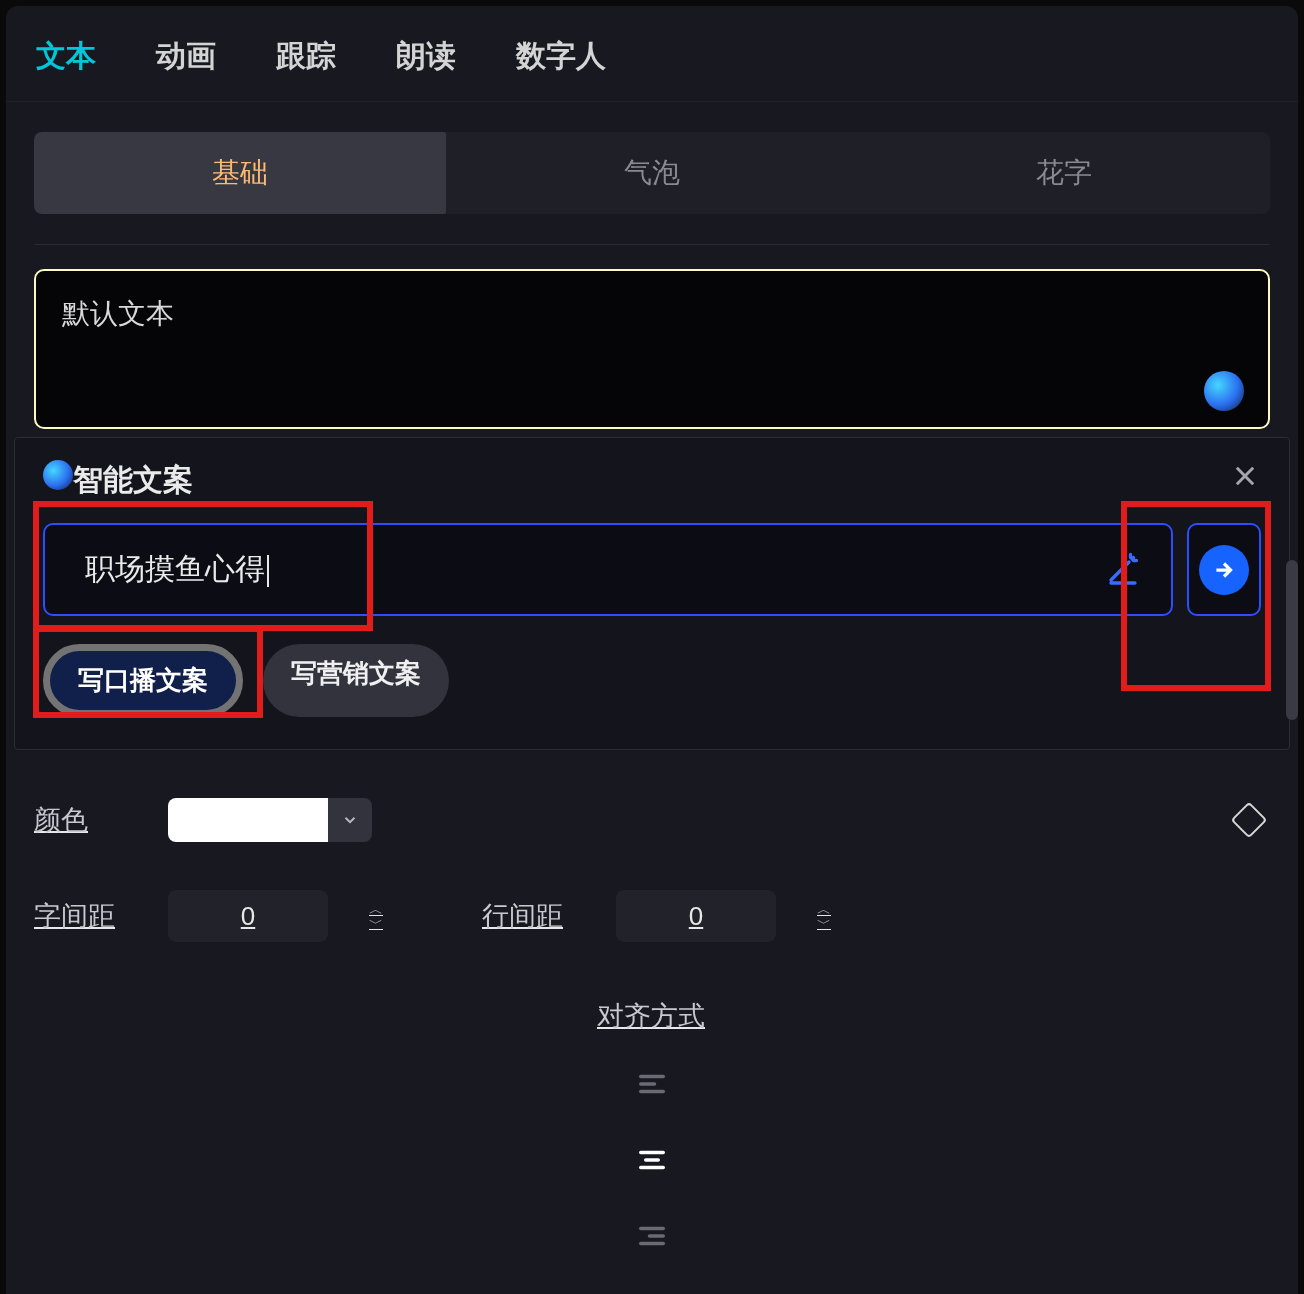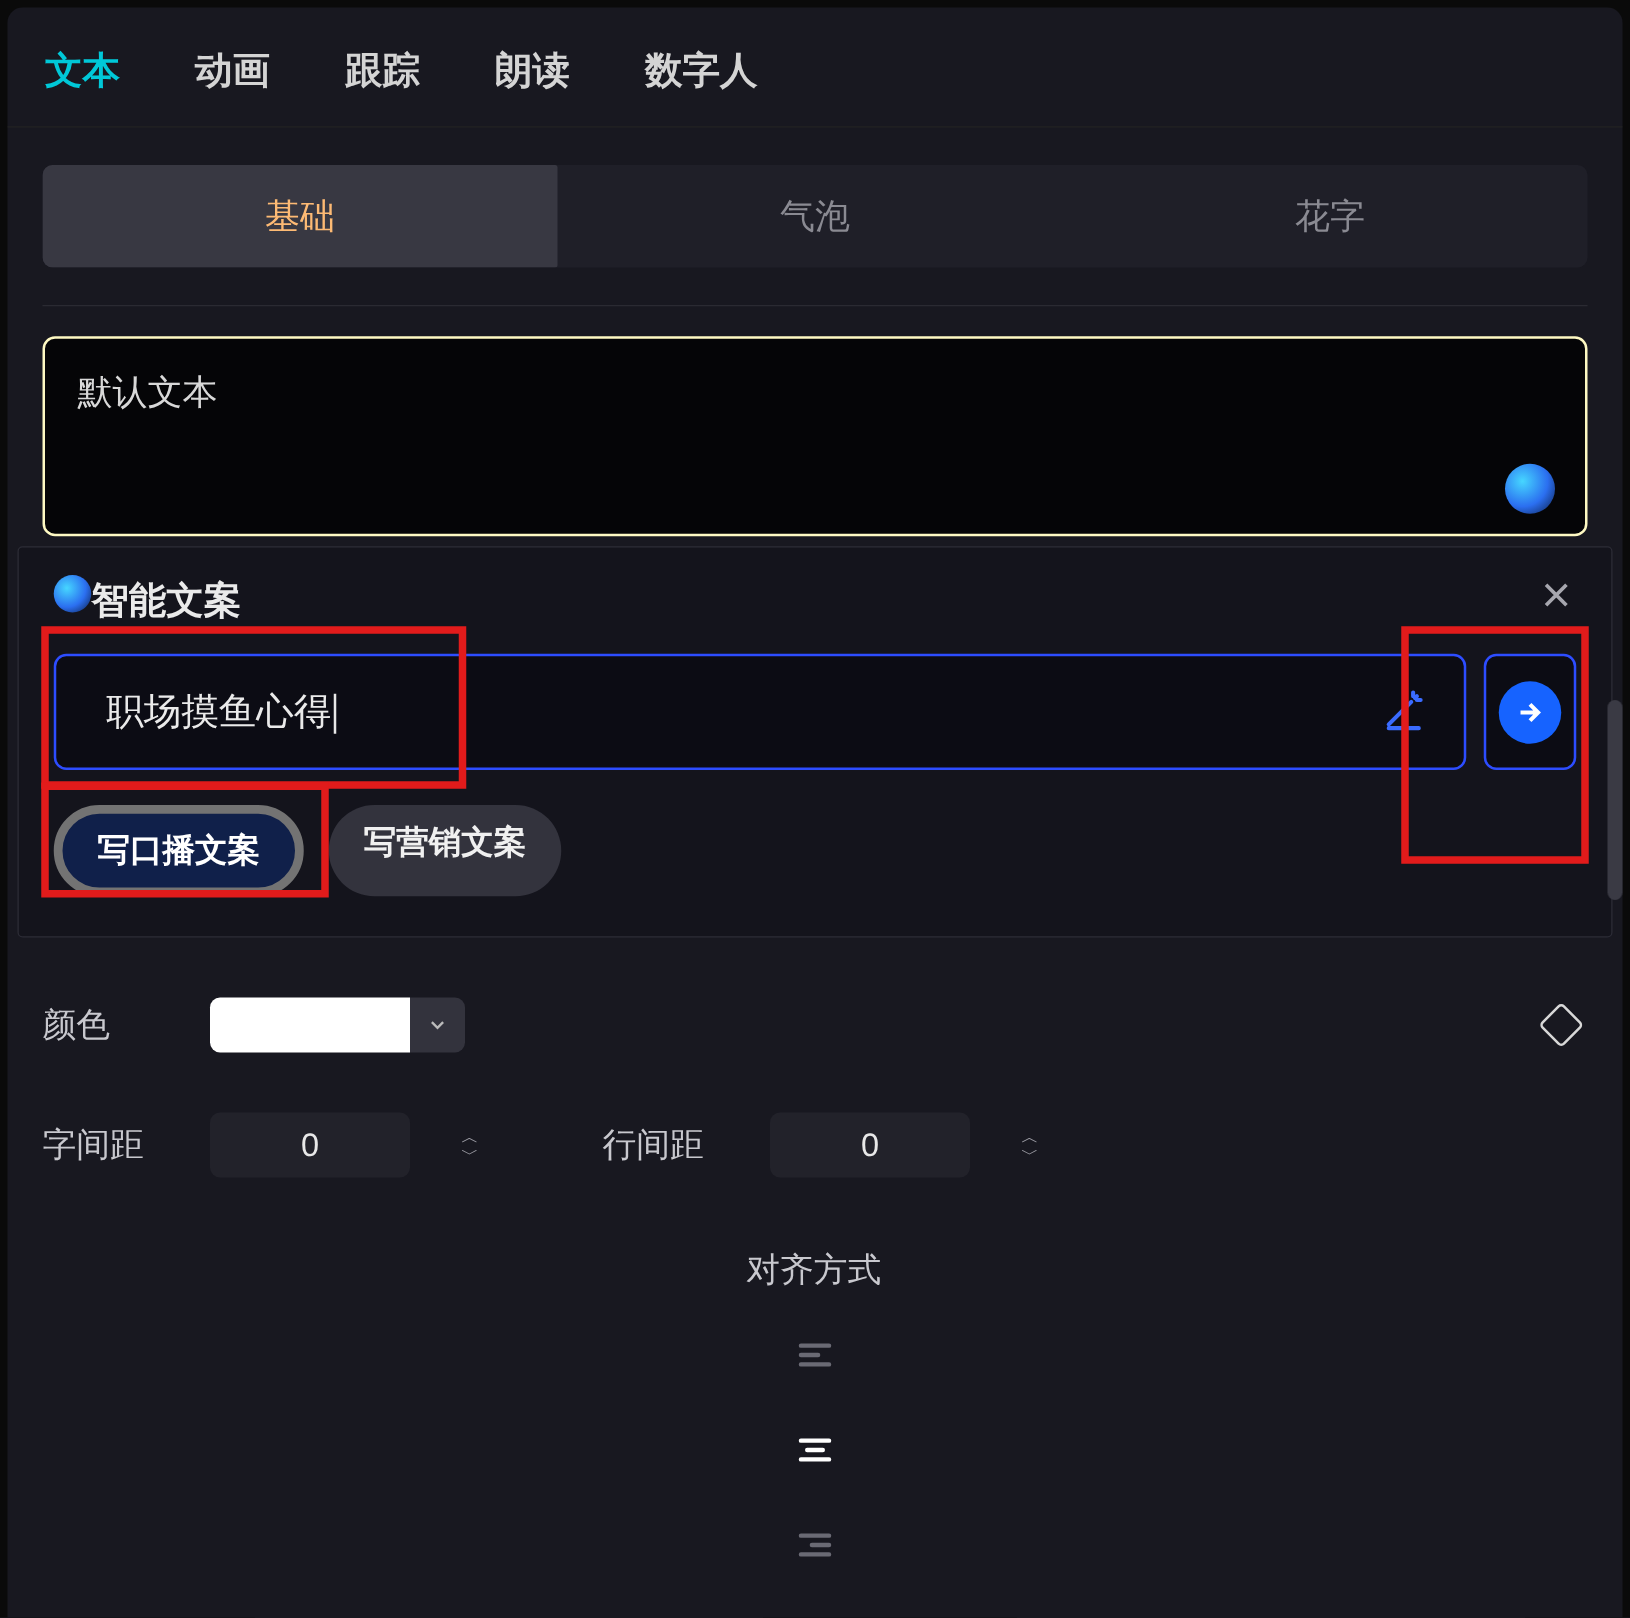--- a/index.html
+++ b/index.html
@@ -160,21 +160,21 @@
       cursor: pointer;
       background: #33333d;
       color: #f0f0f0;
     }
     .chip.active {
       background: #10204a;
       border: 7px solid #737373;
       color: #fff;
     }
     
-    .prop { display:flex; align-items:center; padding: 0 28px; margin-top: 48px; gap: 24px; }
+    .prop { display:flex; align-items:center; padding: 0 28px; margin-top: 48px; gap: 24px; text-decoration: underline; }
     .prop-label { font-size: 27px; color: #c8c8ce; min-width: 110px; }
     .color-swatch {
       width: 160px; height: 44px;
       background: #ffffff;
       border-radius: 8px 0 0 8px;
     }
     .color-drop {
       width: 44px; height: 44px;
       background: #33333d;
       border-radius: 0 8px 8px 0;

